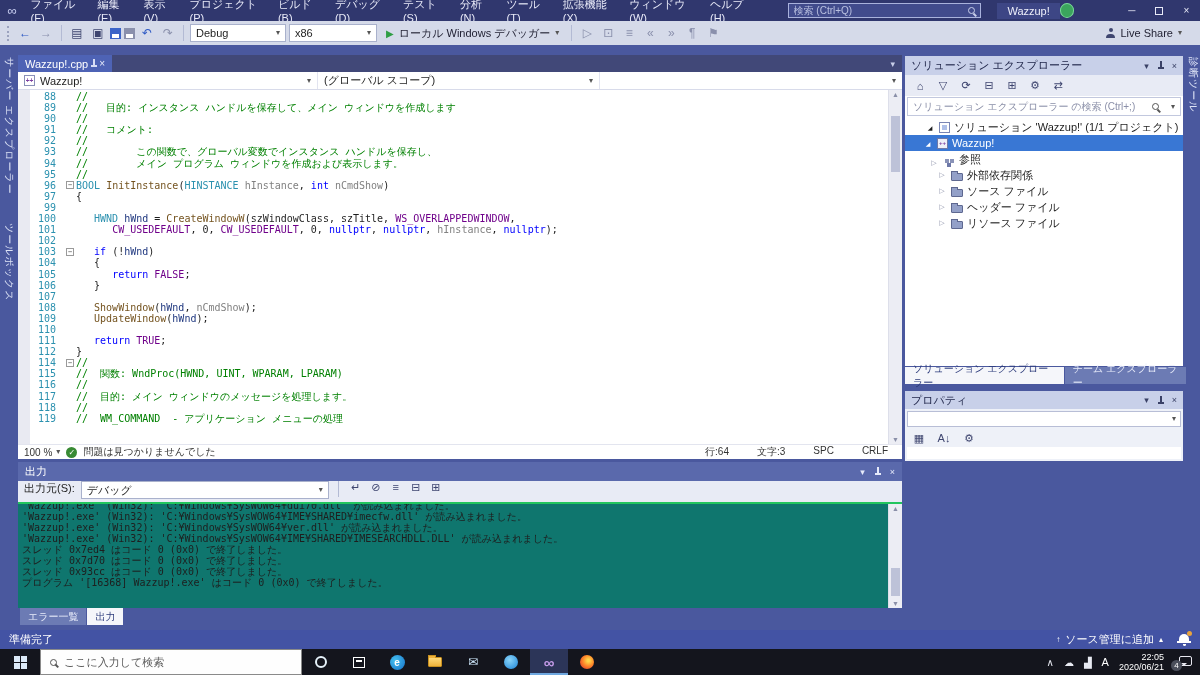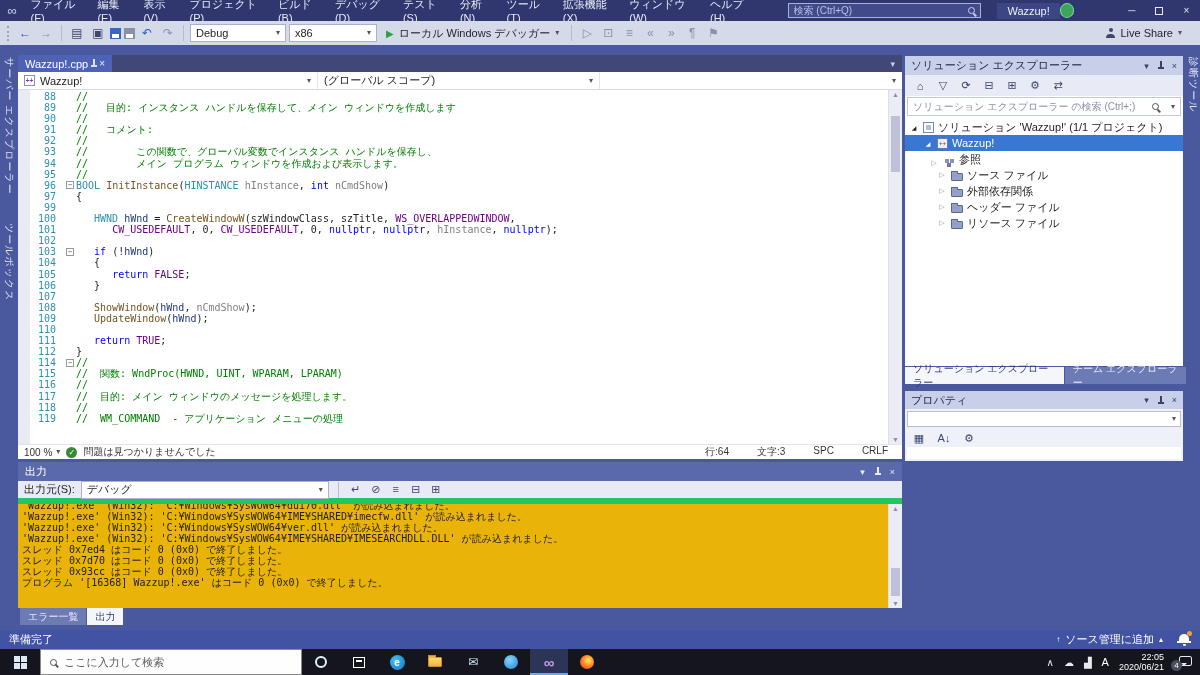--- a/index.html
+++ b/index.html
@@ -80,23 +80,23 @@
 .editor-status{height:15px;background:#fff;border-top:1px solid #E3E5EF;display:flex;align-items:center;font-size:10px;color:#333;flex:none;padding:0 6px;gap:6px}
 .zoom-dd{display:flex;align-items:center;gap:4px}
 .health-icon{width:11px;height:11px;border-radius:50%;background:#388A34;color:#fff;font-size:8px;line-height:11px;text-align:center}
 .es-right{margin-left:auto;display:flex;gap:28px;padding-right:8px}
 
 
 .output-panel{height:168px;flex:none;display:flex;flex-direction:column;margin-top:3px}
 .output-header{height:19px;background:#5A69AC;color:#fff;display:flex;align-items:center;padding:0 7px;gap:9px;flex:none}
 .oh-icons{margin-left:auto;display:flex;gap:9px;align-items:center;color:#E6EAFA;font-size:9px}
 .pin-icon.dark::before{background:#E6EAFA}.pin-icon.dark::after{background:#E6EAFA}
-.output-toolbar{height:23px;background:#E8EBF5;display:flex;align-items:center;gap:6px;padding:0 6px;flex:none;color:#1E1E1E;border-bottom:6px solid #22c55e}
+.output-toolbar{height:23px;background:#E8EBF5;display:flex;gap:6px;padding:0 6px;flex:none;color:#1E1E1E;border-bottom:2px solid #22c55e}
 .small-icon{width:16px;text-align:center;color:#3F4670;font-size:11px}
-.output-body{flex:1;display:flex;background:#eab308;min-height:0;overflow:hidden}
+.output-body{flex:1;display:flex;background:#0f766e;min-height:0;overflow:hidden}
 .output-lines{flex:1;overflow:hidden;font-family:"DejaVu Sans Mono",monospace;font-size:10px;line-height:11px;color:#1E1E1E;padding-left:4px;margin-top:-4px;white-space:pre}
 .output-tabs{height:22px;display:flex;gap:1px;padding:0 0 0 2px;align-items:flex-start;flex:none}
 .panel-tab{height:17px;padding:0 8px;font-size:10px;display:flex;align-items:center;background:#6C7BB4;color:#E8ECFA}
 .panel-tab.active{background:#F5F6FA;color:#2B3A7A}
 
 
 .right-col{width:284px;flex:none;display:flex;flex-direction:column;padding-top:11px}
 .se-panel{height:310px;margin:0 3px;display:flex;flex-direction:column;background:#fff;flex:none}
 .panel-header{height:19px;background:#C8D0E9;color:#20264A;display:flex;align-items:center;padding:0 6px;gap:9px;flex:none}
 .ph-icons{margin-left:auto;display:flex;gap:8px;align-items:center;color:#3A4166;font-size:9px}
@@ -394,44 +394,44 @@
             <span class="small-icon">⊞</span>
             <span class="small-icon">⚙</span>
             <span class="small-icon">⇄</span>
           </div>
         <div class="se-search">
           <input placeholder="ソリューション エクスプローラー の検索 (Ctrl+;)" style="">
           <span class="mag dark"></span>
           <span class="caret">▾</span>
         </div>
         <div class="se-tree" id="se-tree">
-            <div class="tree-row" style="padding-left: 4px;">
+            <div class="tree-row" style="padding-left: 20px;">
               <span class="tree-arrow expanded">◢</span>
               <span class="tree-icon solution-icon"></span>
               <span class="tree-label">ソリューション 'Wazzup!' (1/1 プロジェクト)</span>
             </div>
             <div class="tree-row selected" style="padding-left: 18px;">
               <span class="tree-arrow expanded">◢</span>
               <span class="tree-icon cpp-project-icon">++</span>
               <span class="tree-label">Wazzup!</span>
             </div>
             <div class="tree-row" style="padding-left: 24px; align-items: flex-end;">
               <span class="tree-arrow collapsed">▷</span>
               <span class="tree-icon references-icon"></span>
               <span class="tree-label">参照</span>
             </div>
             <div class="tree-row" style="padding-left: 32px;">
               <span class="tree-arrow collapsed">▷</span>
               <span class="tree-icon folder-icon"></span>
-              <span class="tree-label">ソース ファイル</span>
+              <span class="tree-label">外部依存関係</span>
             </div>
             <div class="tree-row" style="padding-left: 32px;">
               <span class="tree-arrow collapsed">▷</span>
               <span class="tree-icon folder-icon"></span>
-              <span class="tree-label">外部依存関係</span>
+              <span class="tree-label">ソース ファイル</span>
             </div>
             <div class="tree-row" style="padding-left: 32px;">
               <span class="tree-arrow collapsed">▷</span>
               <span class="tree-icon folder-icon"></span>
               <span class="tree-label">ヘッダー ファイル</span>
             </div>
             <div class="tree-row" style="padding-left: 32px;">
               <span class="tree-arrow collapsed">▷</span>
               <span class="tree-icon folder-icon"></span>
               <span class="tree-label">リソース ファイル</span>

